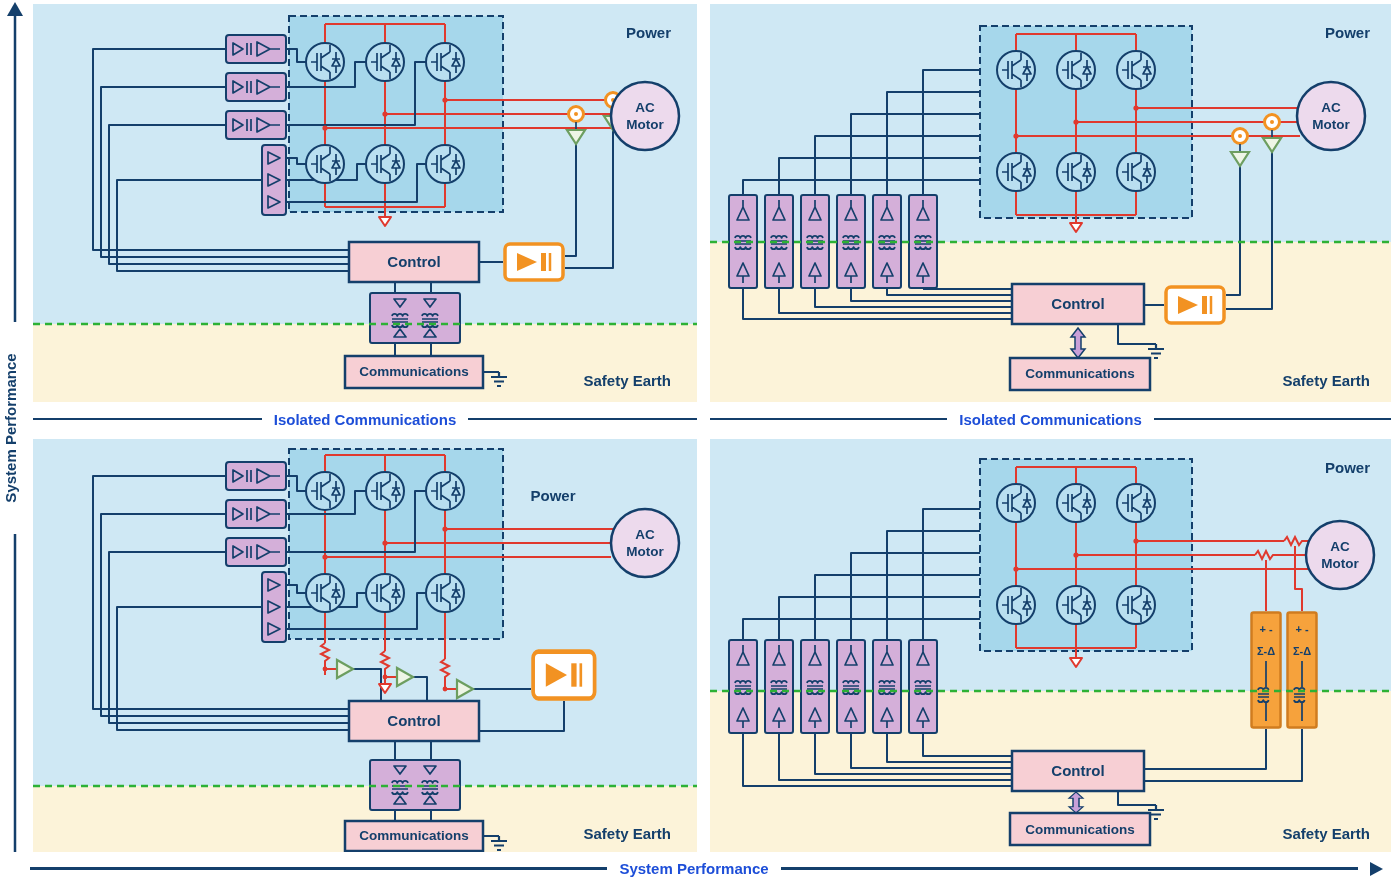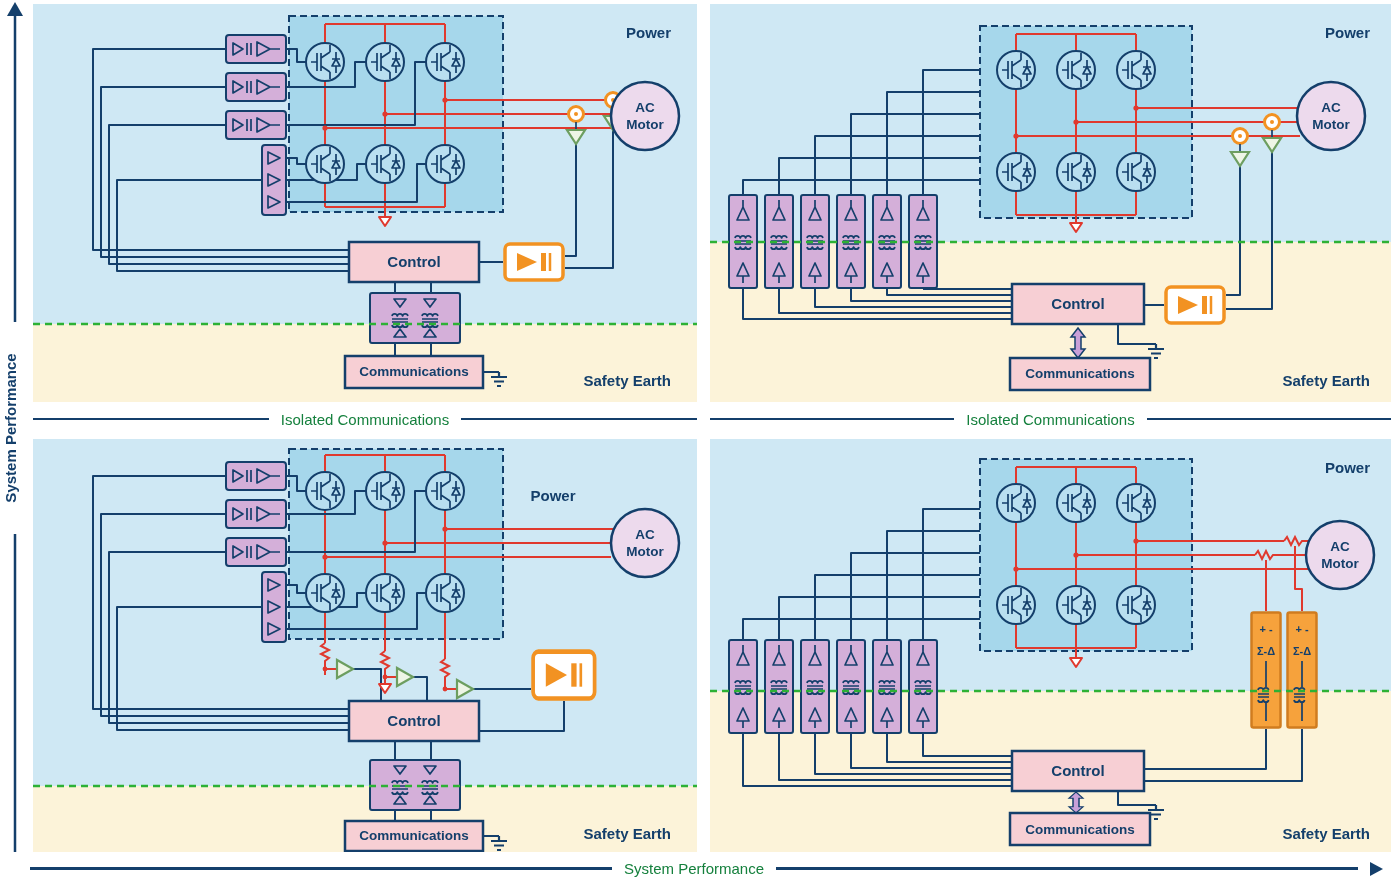--- a/index.html
+++ b/index.html
@@ -12,21 +12,21 @@
   .ln{stroke:#143f6b;stroke-width:2;fill:none;stroke-linejoin:round}
   .lnt{stroke:#143f6b;stroke-width:1.7;fill:none;stroke-linejoin:round}
   .rd{stroke:#e0392e;stroke-width:2;fill:none;stroke-linejoin:round}
   .rdot circle{fill:#e0392e}
   .pink{fill:#f7cfd4;stroke:#143f6b;stroke-width:2.5}
   .purp{fill:#d4afd9;stroke:#143f6b;stroke-width:2}
   .gdash{stroke:#2db135;stroke-width:2.5;fill:none;stroke-dasharray:7 5}
   .grn{fill:#eef5e6;stroke:#6d9e60;stroke-width:2.2}
   .divider{position:absolute;display:flex;align-items:center;gap:12px;height:26px}
   .dline{flex:1;height:2.5px;background:#143f6b}
-  .dtext{font-weight:normal;font-size:15px;color:#15803d;white-space:nowrap}
+  .dtext{font-weight:bold;font-size:15px;color:#1d4ed8;white-space:nowrap}
   .xaxis{position:absolute;left:30px;top:860px;width:1353px;display:flex;align-items:center;gap:12px}
   .xarrow{width:0;height:0;border-top:7px solid transparent;border-bottom:7px solid transparent;border-left:13px solid #143f6b}
   .defs{position:absolute;width:0;height:0}
 </style>
 </head>
 <body>
 
 <div class="stage">
 
 <svg class="defs" aria-hidden="true">

